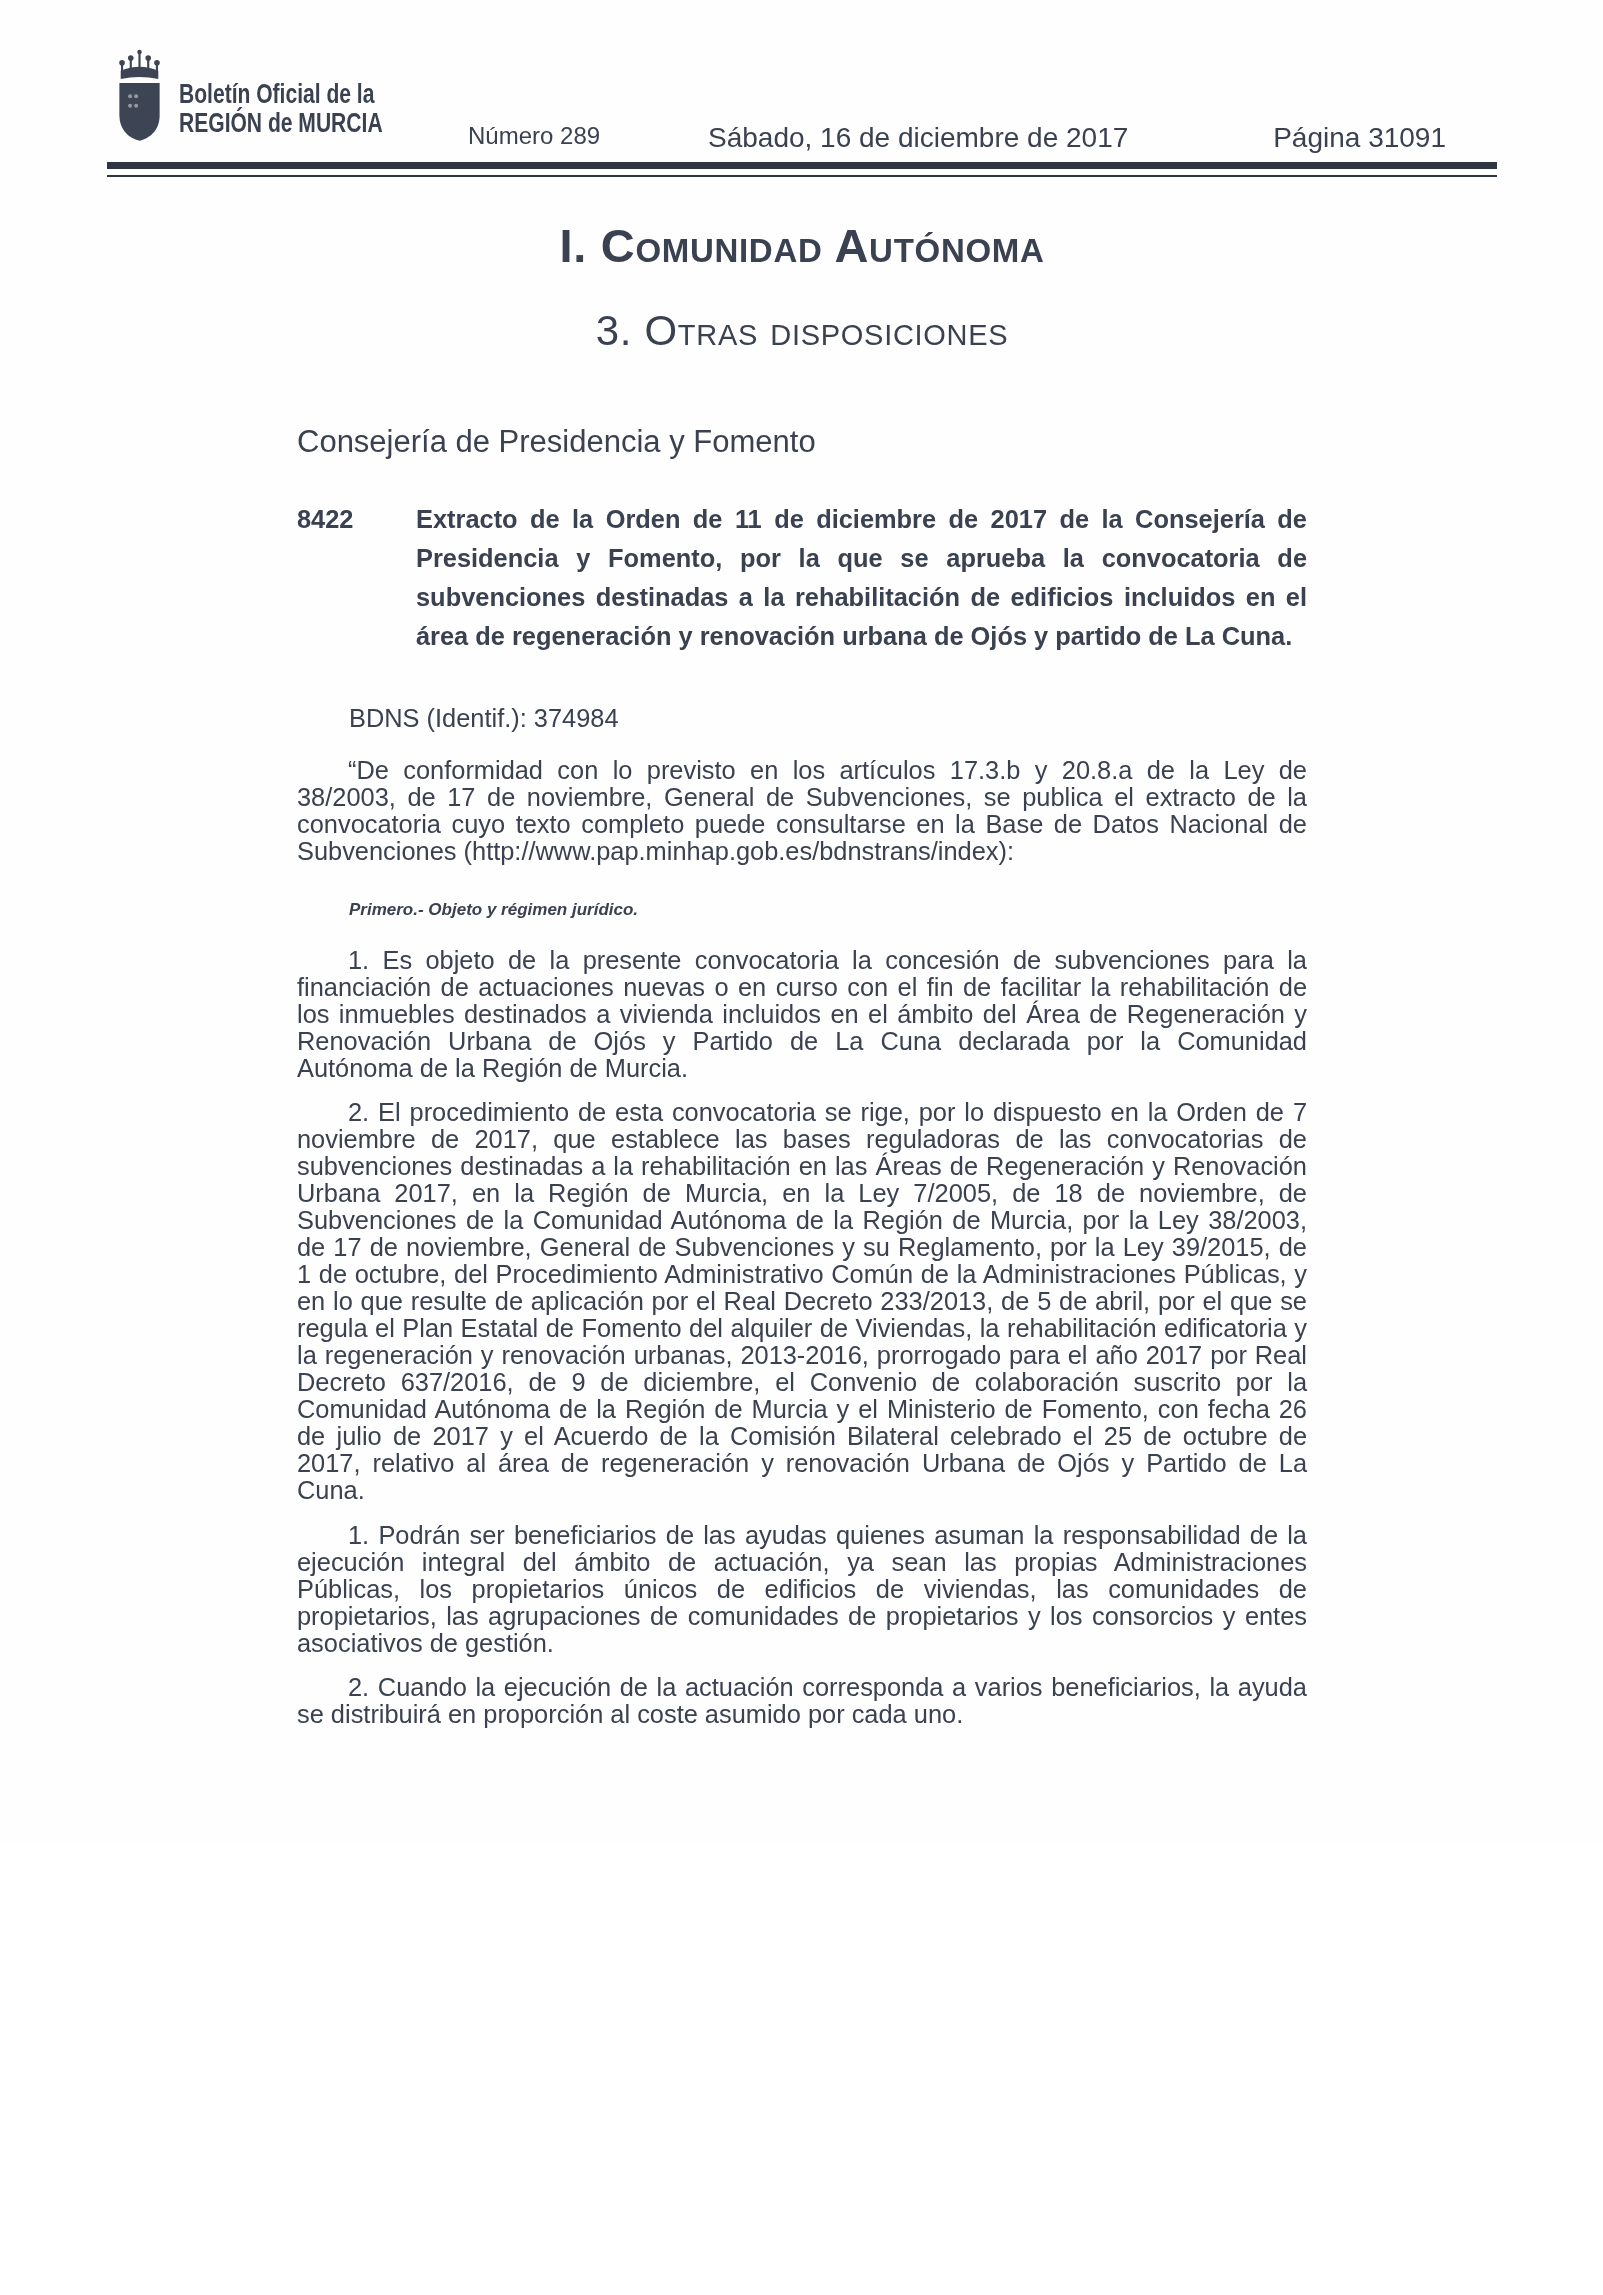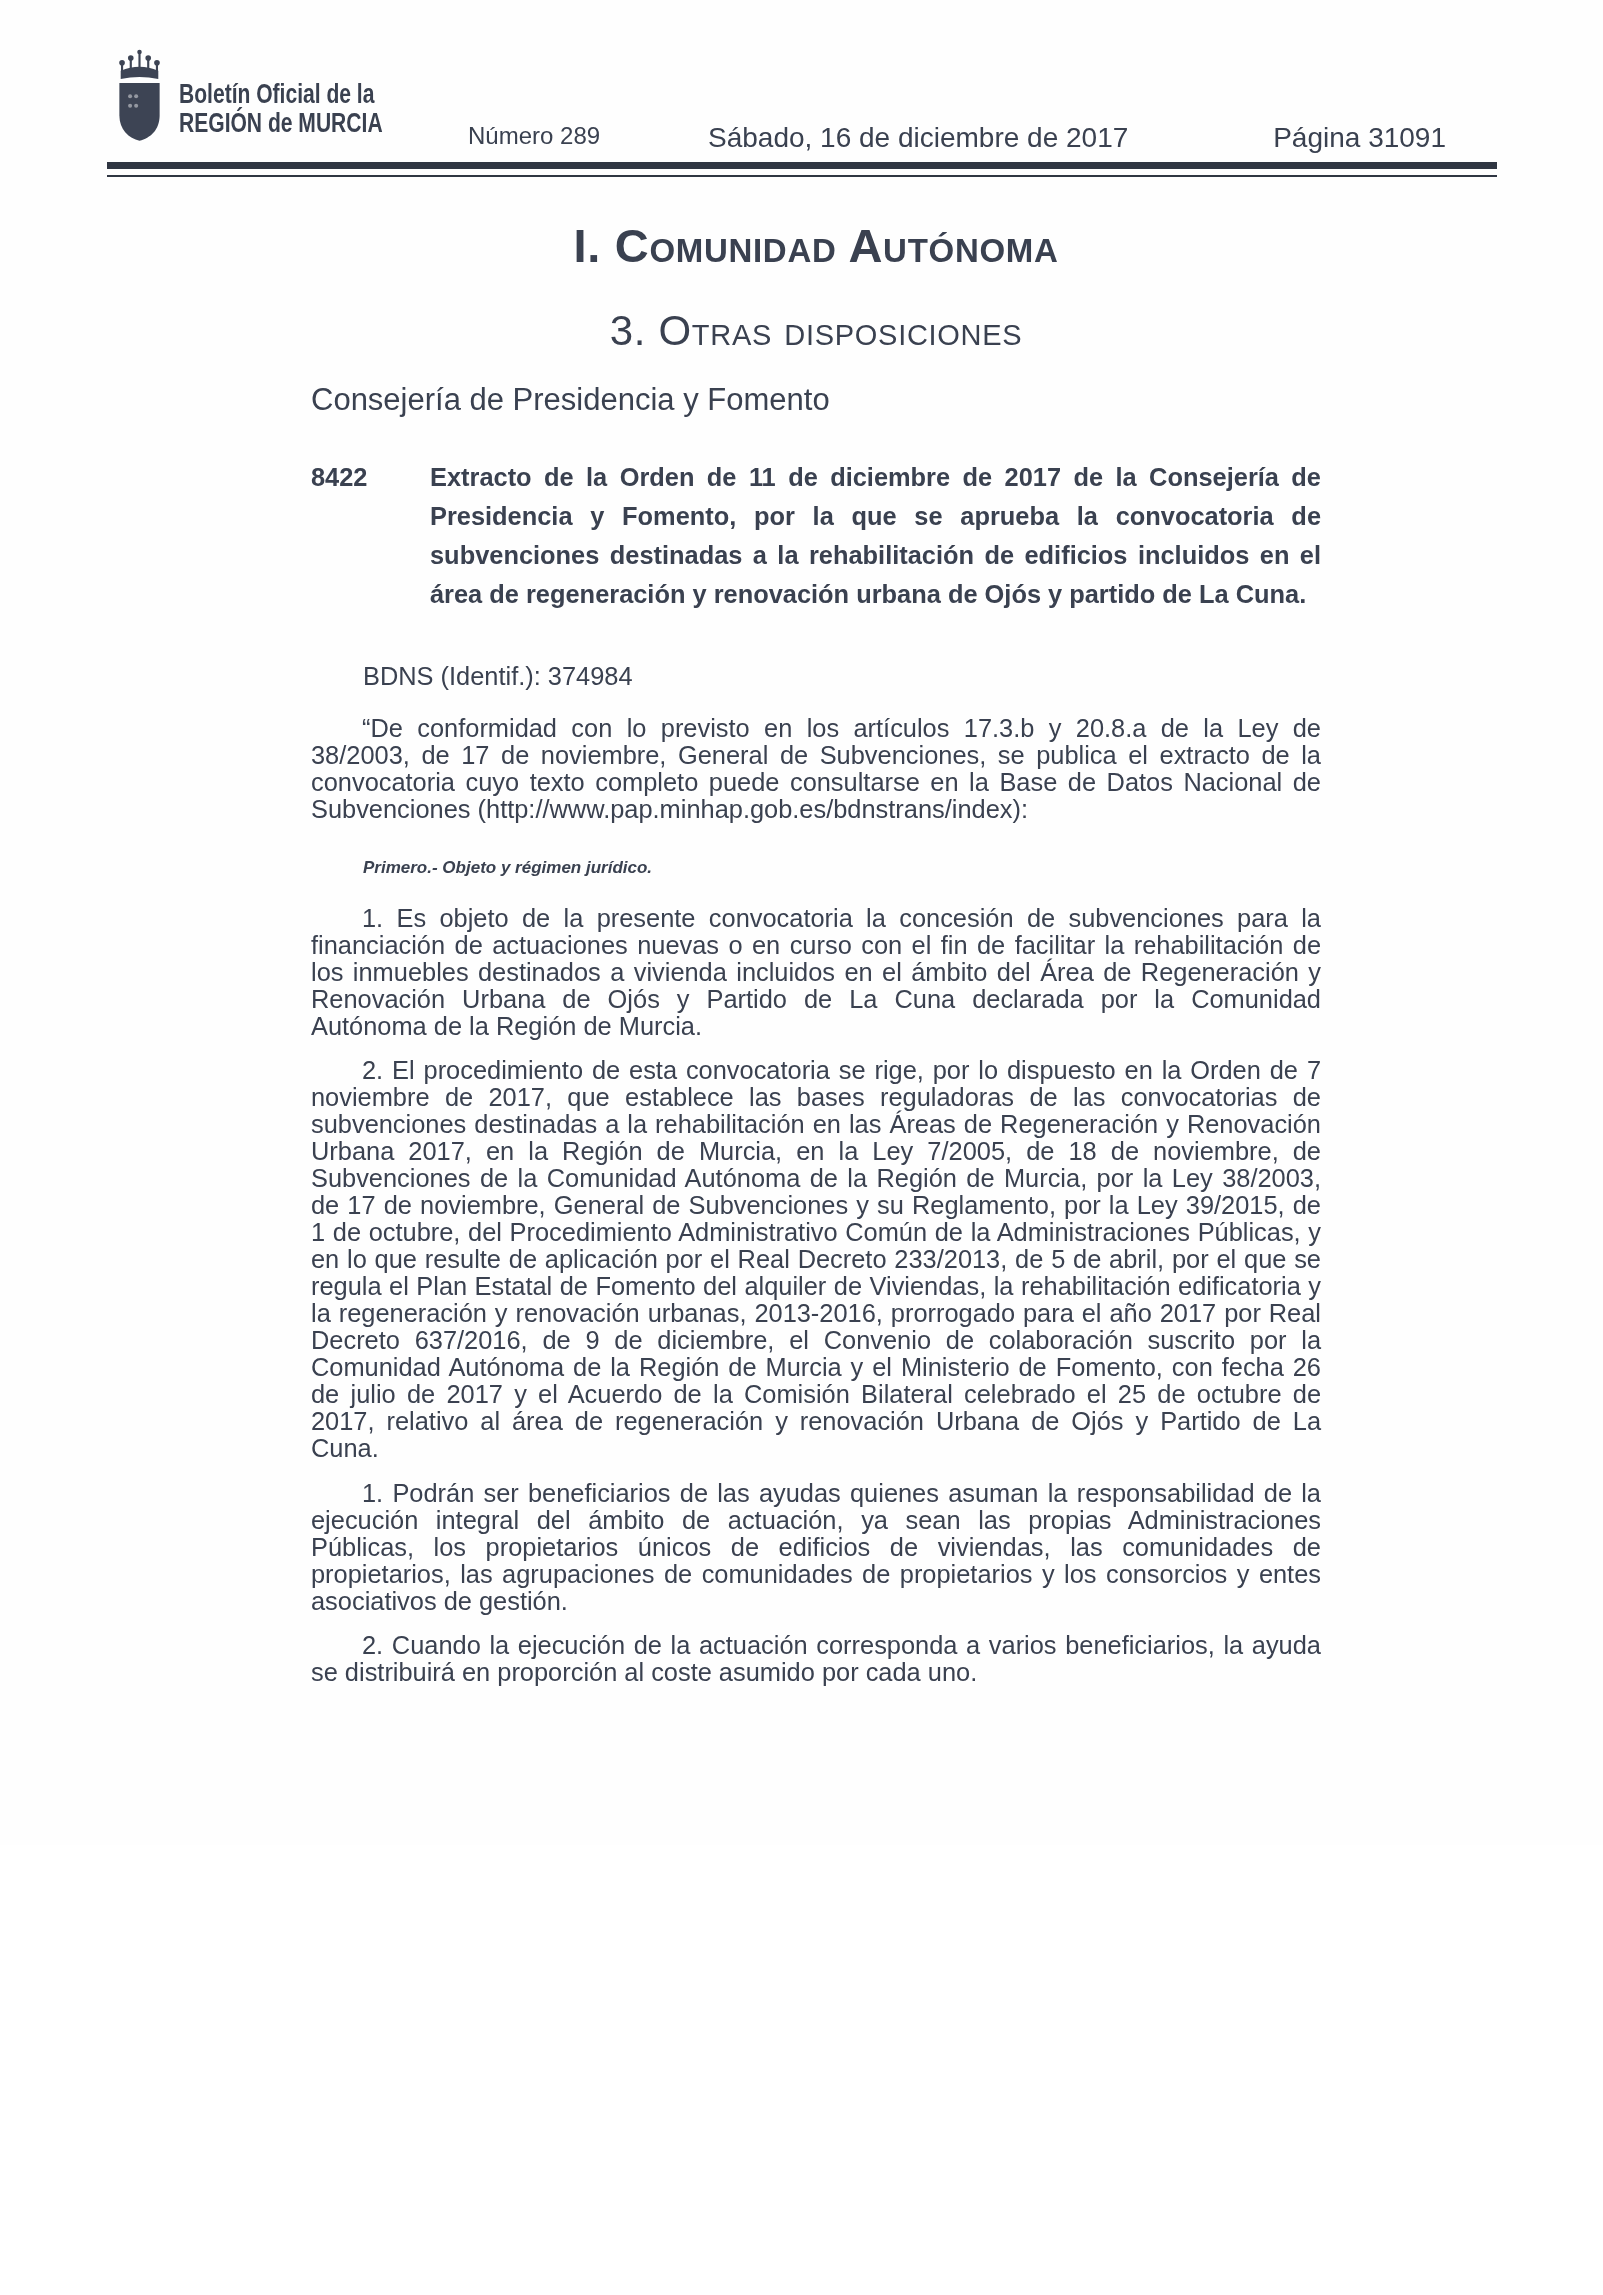--- a/index.html
+++ b/index.html
@@ -43,33 +43,33 @@
   }
   .rule-thick{
     position:absolute;left:107px;right:106px;top:162px;height:6.7px;background:var(--rule);
   }
   .rule-thin{
     position:absolute;left:107px;right:106px;top:175px;height:2px;background:var(--rule);
   }
 
   
   .content{
-    position:absolute;left:311px;top:221px;width:1010px;
+    position:absolute;left:297px;top:221px;width:1010px;
   }
   .section-title{
     font-size:47px;font-weight:700;font-variant:small-caps;
     text-align:center;line-height:1.05;letter-spacing:0.7px;
   }
   .section-subtitle{
     margin-top:39px;
     font-size:42px;font-weight:400;font-variant:small-caps;
     text-align:center;line-height:1.05;letter-spacing:0.7px;
   }
   .department{
-    margin-top:30px;
+    margin-top:72px;
     font-size:31px;font-weight:400;line-height:1.1;
   }
   .announcement{
     margin-top:40px;display:flex;align-items:flex-start;
   }
   .announcement-number{
     width:119px;flex:0 0 119px;
     font-size:25.4px;font-weight:700;line-height:39px;
   }
   .announcement-summary{

